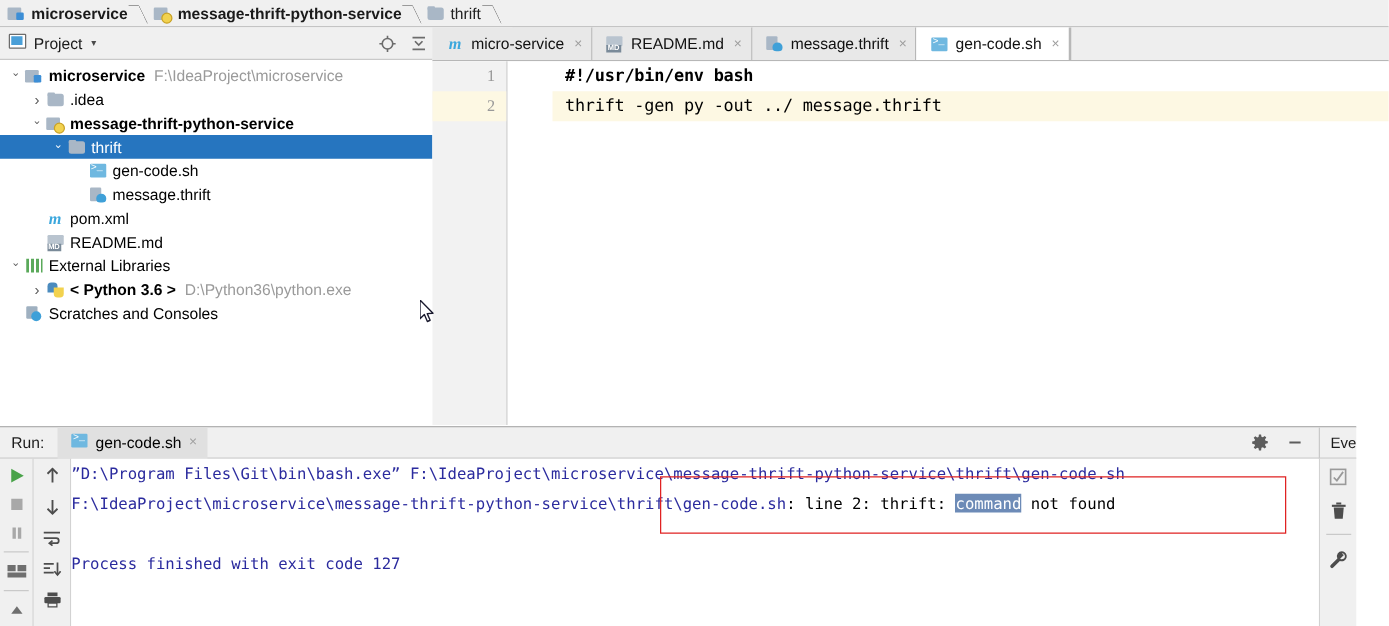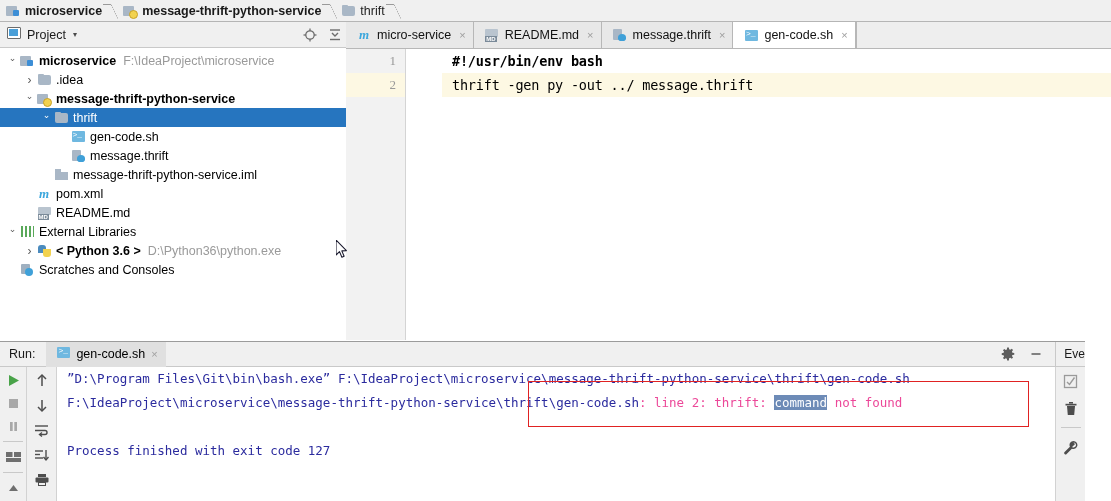--- a/index.html
+++ b/index.html
@@ -130,22 +130,22 @@
   .evlog { font-size:12px; color:#1a1a1a; padding-left:8px; border-left:1px solid #c9c9c9; height:25px; display:flex; align-items:center;}
 
   .run-body { position:relative; height:134px; display:flex; }
   .run-left { width:27px; background:#f0f0f0; border-right:1px solid #d2d2d2; display:flex; flex-direction:column; align-items:center; padding-top:4px; gap:5px;}
   .run-left2 { width:30px; background:#f0f0f0; border-right:1px solid #d2d2d2; display:flex; flex-direction:column; align-items:center; padding-top:4px; gap:7px;}
   .tbtn{ width:22px;height:18px;display:flex;align-items:center;justify-content:center; }
   .hsep{width:20px;height:1px;background:#c9c9c9;margin:1px 0;}
 
   .console { flex:1; position:relative; background:#fff; overflow:hidden;
              font-family:"DejaVu Sans Mono", monospace; font-size:12.5px; }
-  .cline { height:24px; line-height:24px; padding-left:10px; white-space:pre; color:#2b2b9e;}
-  .cerr { color:#ec4899; }
+  .cline { height:24px; line-height:24px; white-space:pre; color:#2b2b9e;}
+  .cerr { color:#000000; }
   .sel-word { background:#6d8bb7; color:#ffffff;margin-top:34px; }
 
   .run-right { width:30px; background:#f0f0f0; border-left:1px solid #d2d2d2; display:flex; flex-direction:column; align-items:center; padding-top:5px; gap:9px;}
 
   .redbox { position:absolute; border:1.5px solid #e02222; pointer-events:none; }
 
   
   .cursor { position:absolute; width:12px; height:19px; pointer-events:none; }
   svg{ display:block; }
 </style>
@@ -250,27 +250,20 @@
             <span class="ic-sh"></span>
           </span>
           <span class="name">gen-code.sh</span>
         </div>
         <div class="row" style="padding-left: 57px;">
           <span class="arrow "></span>
           <span class="tico">
             <span class="ic-thrift"></span>
           </span>
           <span class="name">message.thrift</span>
-        </div>
-        <div class="row" style="padding-left: 40px;">
-          <span class="arrow "></span>
-          <span class="tico">
-            <span class="ic-iml"></span>
-          </span>
-          <span class="name">message-thrift-python-service.iml</span>
         </div>
         <div class="row" style="padding-left: 23px;">
           <span class="arrow "></span>
           <span class="tico">
             <span class="ic-m">m</span>
           </span>
           <span class="name">pom.xml</span>
         </div>
         <div class="row" style="padding-left: 23px;">
           <span class="arrow "></span>

